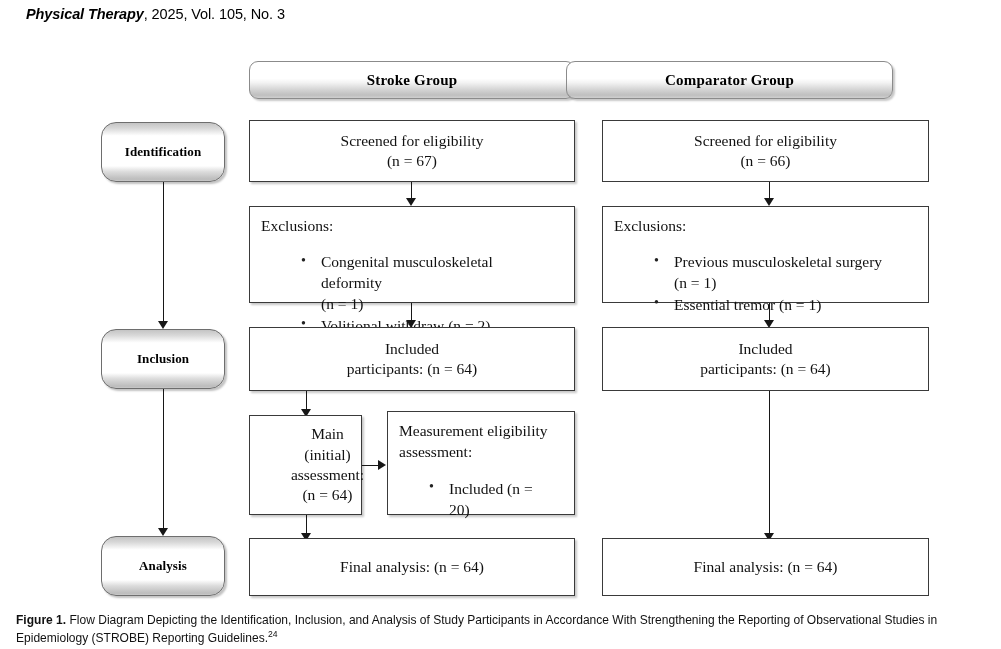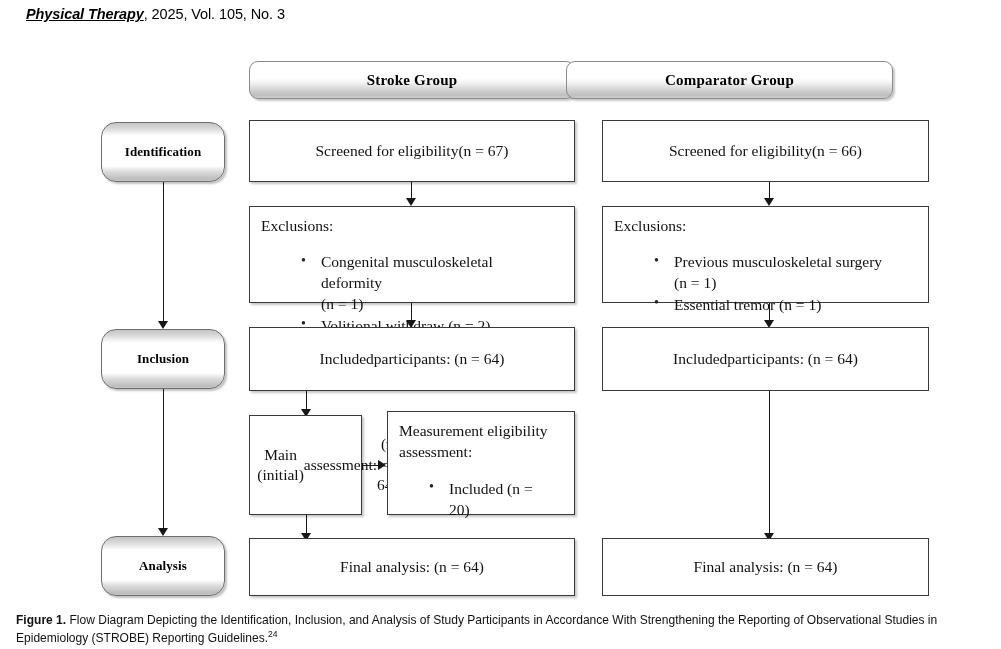--- a/index.html
+++ b/index.html
@@ -24,21 +24,20 @@
     top: 6px;
     font-family: "Liberation Sans", sans-serif;
     font-size: 14.5px;
     letter-spacing: -0.1px;
     color: #000;
     white-space: nowrap;
   }
   #journal-header .jtitle {
     font-style: italic;
     font-weight: bold;
-    text-decoration: underline;
   }
   #journal-header .jrest {
     font-style: normal;
     font-weight: normal;
   }
 
   
   #diagram {
     position: absolute;
     left: 0;
@@ -55,20 +54,21 @@
     border: 1px solid #3a3a3a;
     font-size: 15.5px;
     line-height: 1.32;
     color: #111;
   }
   .box.shadowed {
     box-shadow: 2px 2px 2px rgba(0,0,0,0.22);
   }
   .box-center {
     display: flex;
+    flex-direction: column;
     align-items: center;
     justify-content: center;
     text-align: center;
   }
   .box-pad {
     padding: 9px 11px 8px 11px;
   }
 
   
   .group-header {

